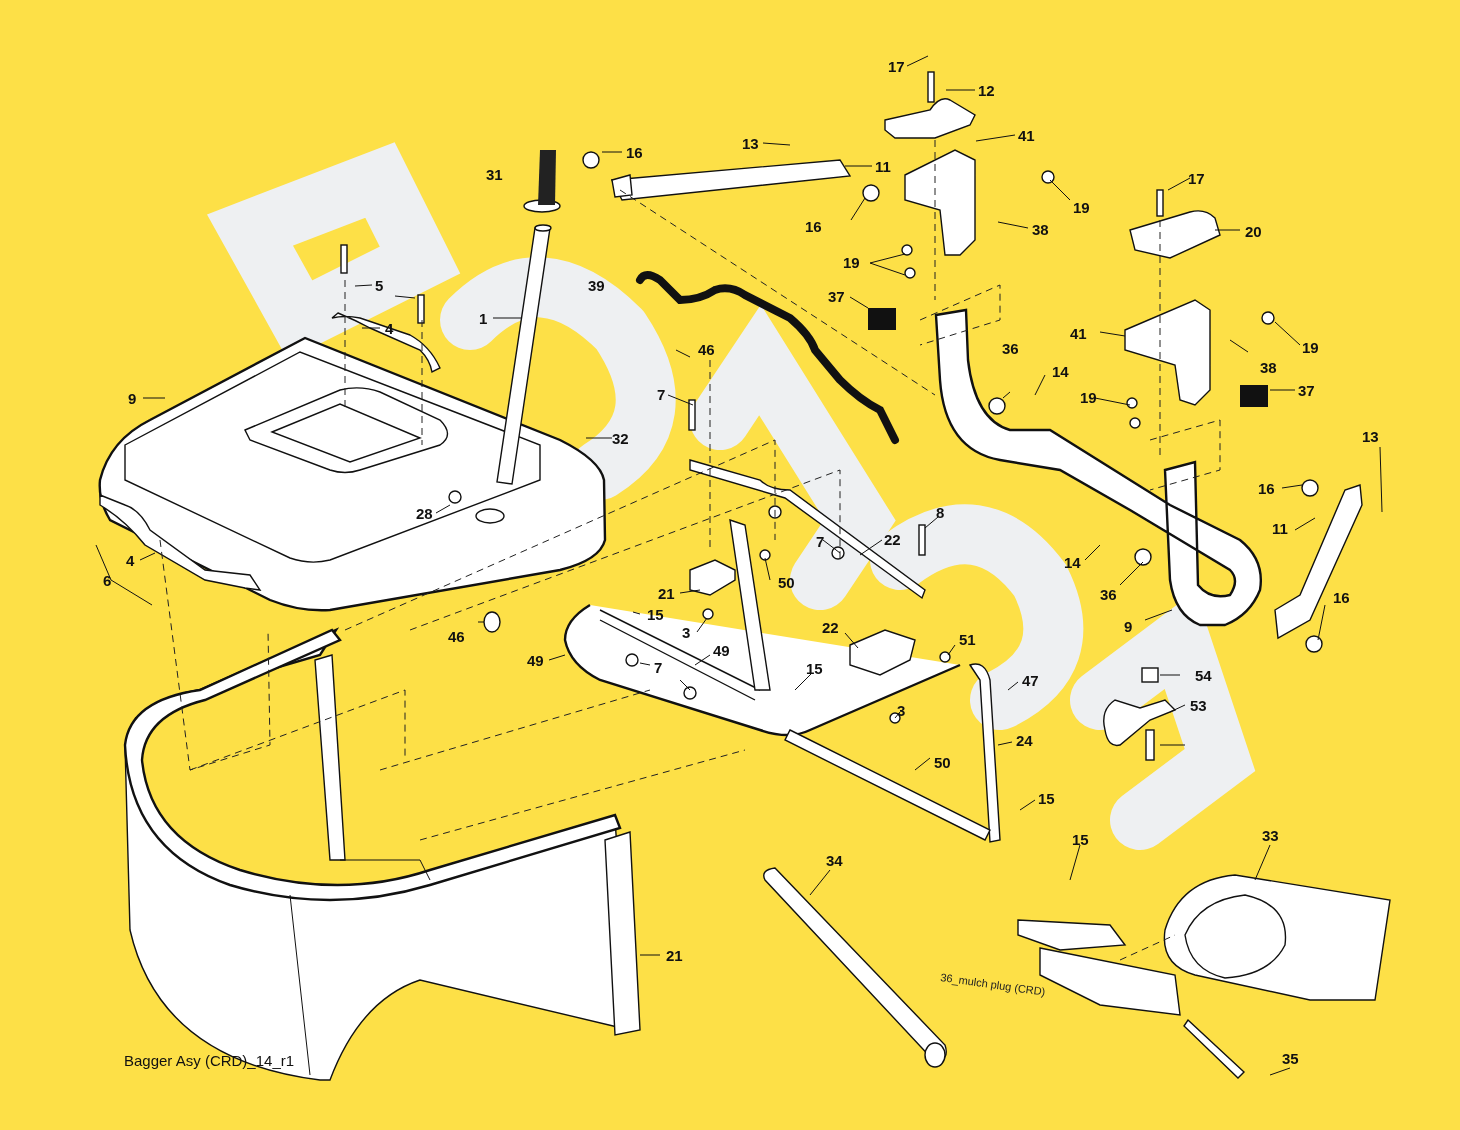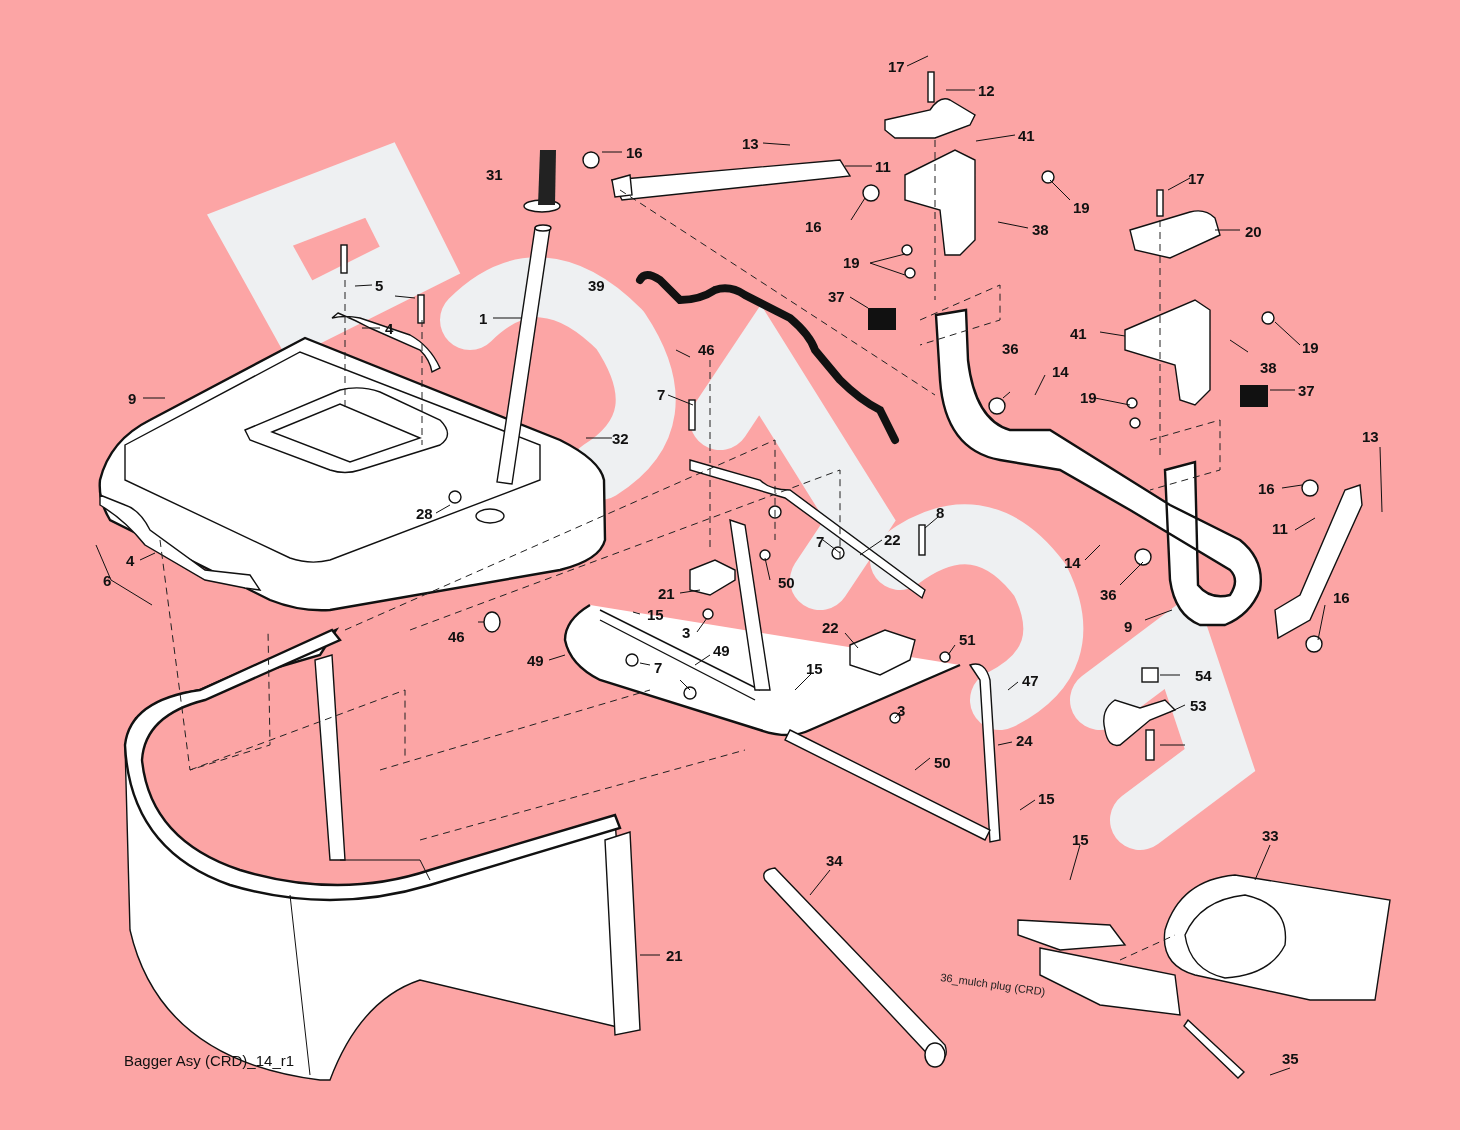--- a/index.html
+++ b/index.html
@@ -1,16 +1,16 @@
 <!DOCTYPE html>
 <html><head>
 <meta charset="utf-8">
 <style>
   html,body{margin:0;padding:0;background:#fff;}
-  #stage{position:relative;width:1460px;height:1130px;overflow:hidden;background:#fca5a5;font-family:"Liberation Sans",sans-serif;}
+  #stage{position:relative;width:1460px;height:1130px;overflow:hidden;background:#fde047;font-family:"Liberation Sans",sans-serif;}
   svg{position:absolute;left:0;top:0;}
   .callout{font-family:"Liberation Sans",sans-serif;font-weight:bold;font-size:15px;fill:#111;}
   .caption{font-family:"Liberation Sans",sans-serif;font-size:15px;fill:#111;}
   .small{font-family:"Liberation Sans",sans-serif;font-size:11px;fill:#222;}
   .part{fill:#fff;stroke:#111;stroke-width:1.4;}
   .thick{fill:#fff;stroke:#111;stroke-width:2.4;}
   .dash{fill:none;stroke:#222;stroke-width:1;stroke-dasharray:7 5;}
   .lead{fill:none;stroke:#111;stroke-width:1;}
   .wm{fill:none;stroke:#eef0f2;stroke-width:60;stroke-linecap:round;}
 </style>

